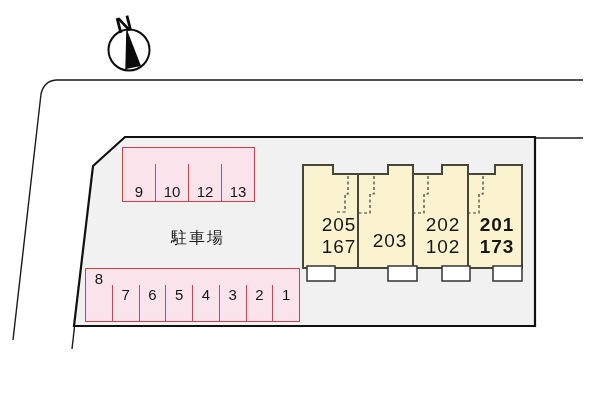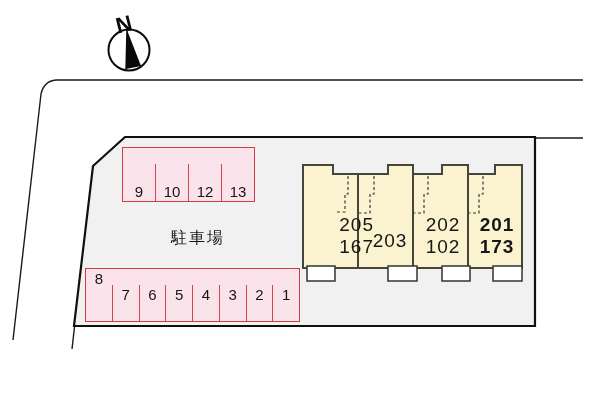--- a/index.html
+++ b/index.html
@@ -83,21 +83,21 @@
     <div class="stall">8</div>
     <div class="stall">7</div>
     <div class="stall">6</div>
     <div class="stall">5</div>
     <div class="stall">4</div>
     <div class="stall">3</div>
     <div class="stall">2</div>
     <div class="stall">1</div>
   </div>
 
-  <div class="unit-label" style="left:304px;top:214px;width:70px;text-align:right;">
+  <div class="unit-label" style="left:304px;top:214px;width:70px;">
     <div>205</div>
     <div>167</div>
   </div>
   <div class="unit-label" style="left:360px;top:230px;width:36px;margin-left:12px;">
     <div>203</div>
   </div>
   <div class="unit-label" style="left:416px;top:214px;width:54px;">
     <div>202</div>
     <div>102</div>
   </div>

